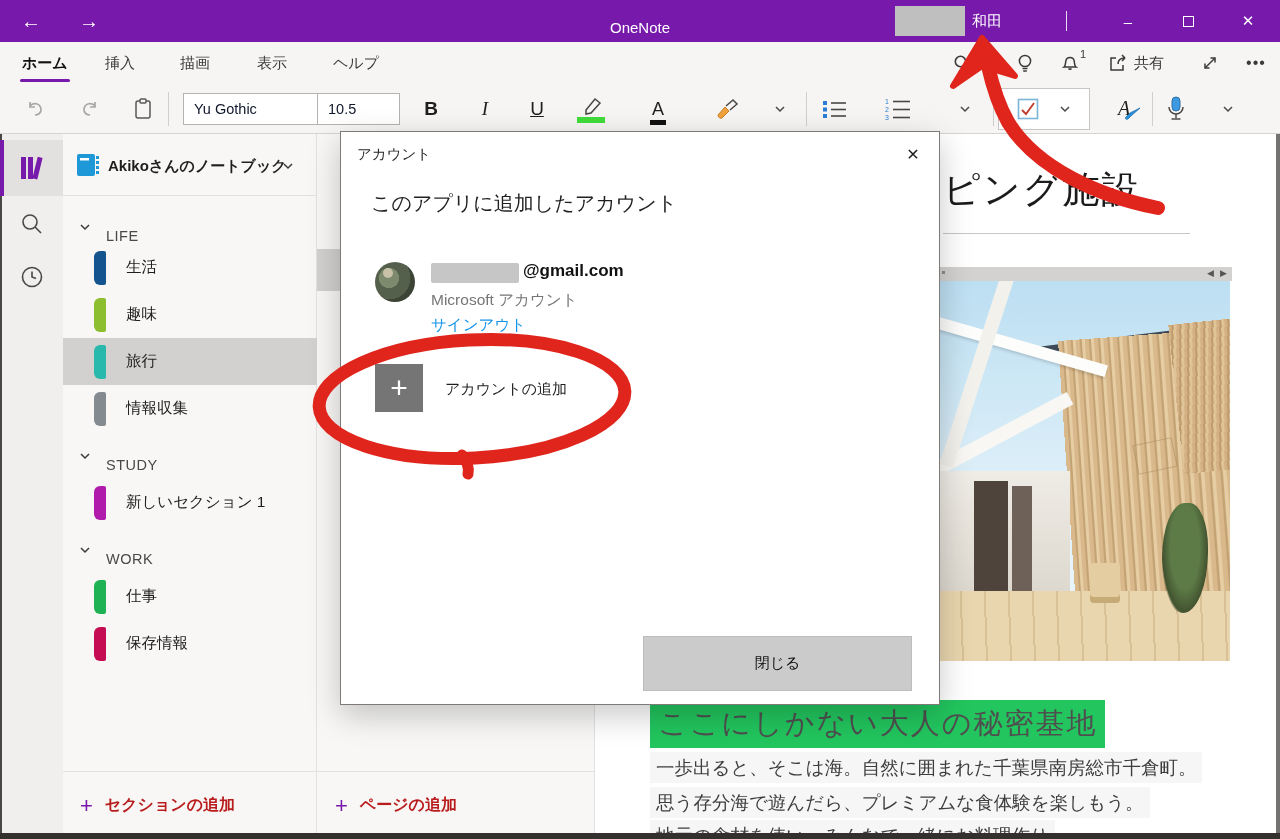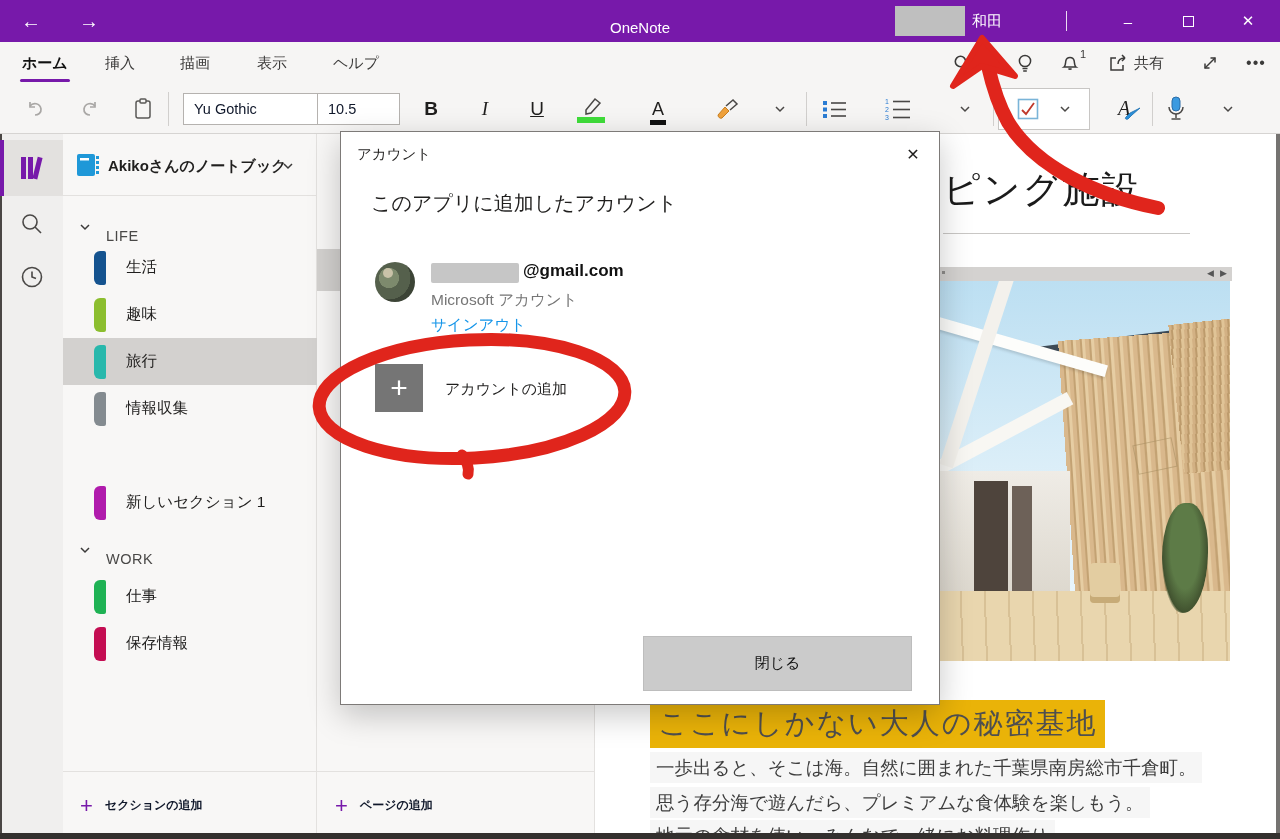--- a/index.html
+++ b/index.html
@@ -44,34 +44,34 @@
   .nbpanel { left:63px; top:134px; width:254px; height:705px; background:#f8f7f6; border-right:1px solid #e3e1df; }
   .nb-header { left:63px; top:134px; width:254px; height:62px; border-bottom:1px solid #e3e1df; }
   .nb-title { font-size:15px; font-weight:700; color:#201f1e; }
   .nb-row { left:63px; width:254px; height:47px; display:flex; align-items:center; }
   .nb-row.sel { background:#d3d1cf; }
   .grp-label { font-size:14.5px; color:#494847; letter-spacing:.5px;margin-top:19px; }
   .sec-label { font-size:15.5px; color:#201f1e; }
   .sec-tab { width:12px; height:34px; border-radius:6px 2px 2px 6px; margin-left:31px; margin-right:20px; }
   .panel-footer { height:68px; border-top:1px solid #e3e1df; display:flex; align-items:center; color:#7719aa; }
   .plus { font-size:22px; font-weight:400; margin-right:12px; color:#7719aa; }
-  .addlabel { font-size:12px; font-weight:700; color:#0f172a; }
+  .addlabel { font-size:16px; font-weight:700; color:#b91c1c; }
 
   
   .pgpanel { left:317px; top:134px; width:278px; height:705px; background:#f8f7f6; border-right:1px solid #e3e1df; }
   .pg-sel-stub { left:317px; top:249px; width:23px; height:42px; background:#d3d1cf; }
 
   
   .content { left:595px; top:134px; width:685px; height:705px; background:#fff; }
   .page-h1 { left:943px; top:165px; font-size:37px; color:#1b1b1b; letter-spacing:2px; white-space:nowrap; }
   .page-hr { left:943px; top:233px; width:247px; height:1px; background:#c9c7c5; }
   .frame { left:938px; top:267px; width:294px; height:396px; background:#fff; }
   .frame-bar { left:0; top:0; width:294px; height:14px; background:#d4d2d0; color:#555; }
   .photo { left:2px; top:14px; width:290px; height:380px; overflow:hidden; background:linear-gradient(180deg,#bcdff2 0%,#dff0f9 55%,#eef7fc 100%); }
-  .sub-h { left:650px; top:700px; font-size:29px; color:#4f4f4f; letter-spacing:2px; background:#eab308; padding:4px 8px; white-space:nowrap; }
+  .sub-h { left:650px; top:700px; font-size:29px; color:#4f4f4f; letter-spacing:2px; background:#22c55e; padding:4px 8px; white-space:nowrap; }
   .para { left:650px; font-size:18.5px; color:#3d3d3d; background:#f6f6f6; padding:3px 6px; white-space:nowrap; }
   .vscroll { left:1276px; top:134px; width:4px; height:705px; background:#757371; }
   .bottom-strip { left:0; top:833px; width:1280px; height:6px; background:#33302e; }
 
   
   .dialog { left:340px; top:131px; width:600px; height:574px; background:#fff; border:1px solid #7d7a78; box-shadow:0 10px 30px rgba(0,0,0,.22); }
   .dlg-title { left:16px; top:13px; font-size:14.5px; color:#201f1e; }
   .dlg-x { right:14px; top:10px; width:24px; height:24px; display:flex; align-items:center; justify-content:center; font-size:16px; color:#201f1e; }
   .dlg-h { left:30px; top:58px; font-size:20px; color:#201f1e; }
   .avatar { left:34px; top:130px; width:40px; height:40px; border-radius:50%; overflow:hidden;
@@ -328,20 +328,26 @@
   </div>
   <div class="abs nb-row sel" style="top:338px">
     <span class="sec-tab" style="background-color: rgb(40, 184, 172);"></span>
     <span class="sec-label">旅行</span>
   </div>
   <div class="abs nb-row" style="top:385px">
     <span class="sec-tab" style="background-color: rgb(132, 139, 144);"></span>
     <span class="sec-label">情報収集</span>
   </div>
 
+  <div class="abs nb-row" style="top:432px">
+    <svg class="chev" viewBox="0 0 14 14" style="margin-left:15px;margin-right:14px">
+        <polyline points="3,5 7,9 11,5" fill="none" stroke="#3b3a39" stroke-width="1.5"></polyline>
+      </svg>
+    <span class="grp-label">STUDY</span>
+  </div>
   <div class="abs nb-row" style="top:479px">
     <span class="sec-tab" style="background-color: rgb(176, 27, 172);"></span>
     <span class="sec-label">新しいセクション 1</span>
   </div>
 
   <div class="abs nb-row" style="top:526px">
     <svg class="chev" viewBox="0 0 14 14" style="margin-left:15px;margin-right:14px">
         <polyline points="3,5 7,9 11,5" fill="none" stroke="#3b3a39" stroke-width="1.5"></polyline>
       </svg>
     <span class="grp-label">WORK</span>

